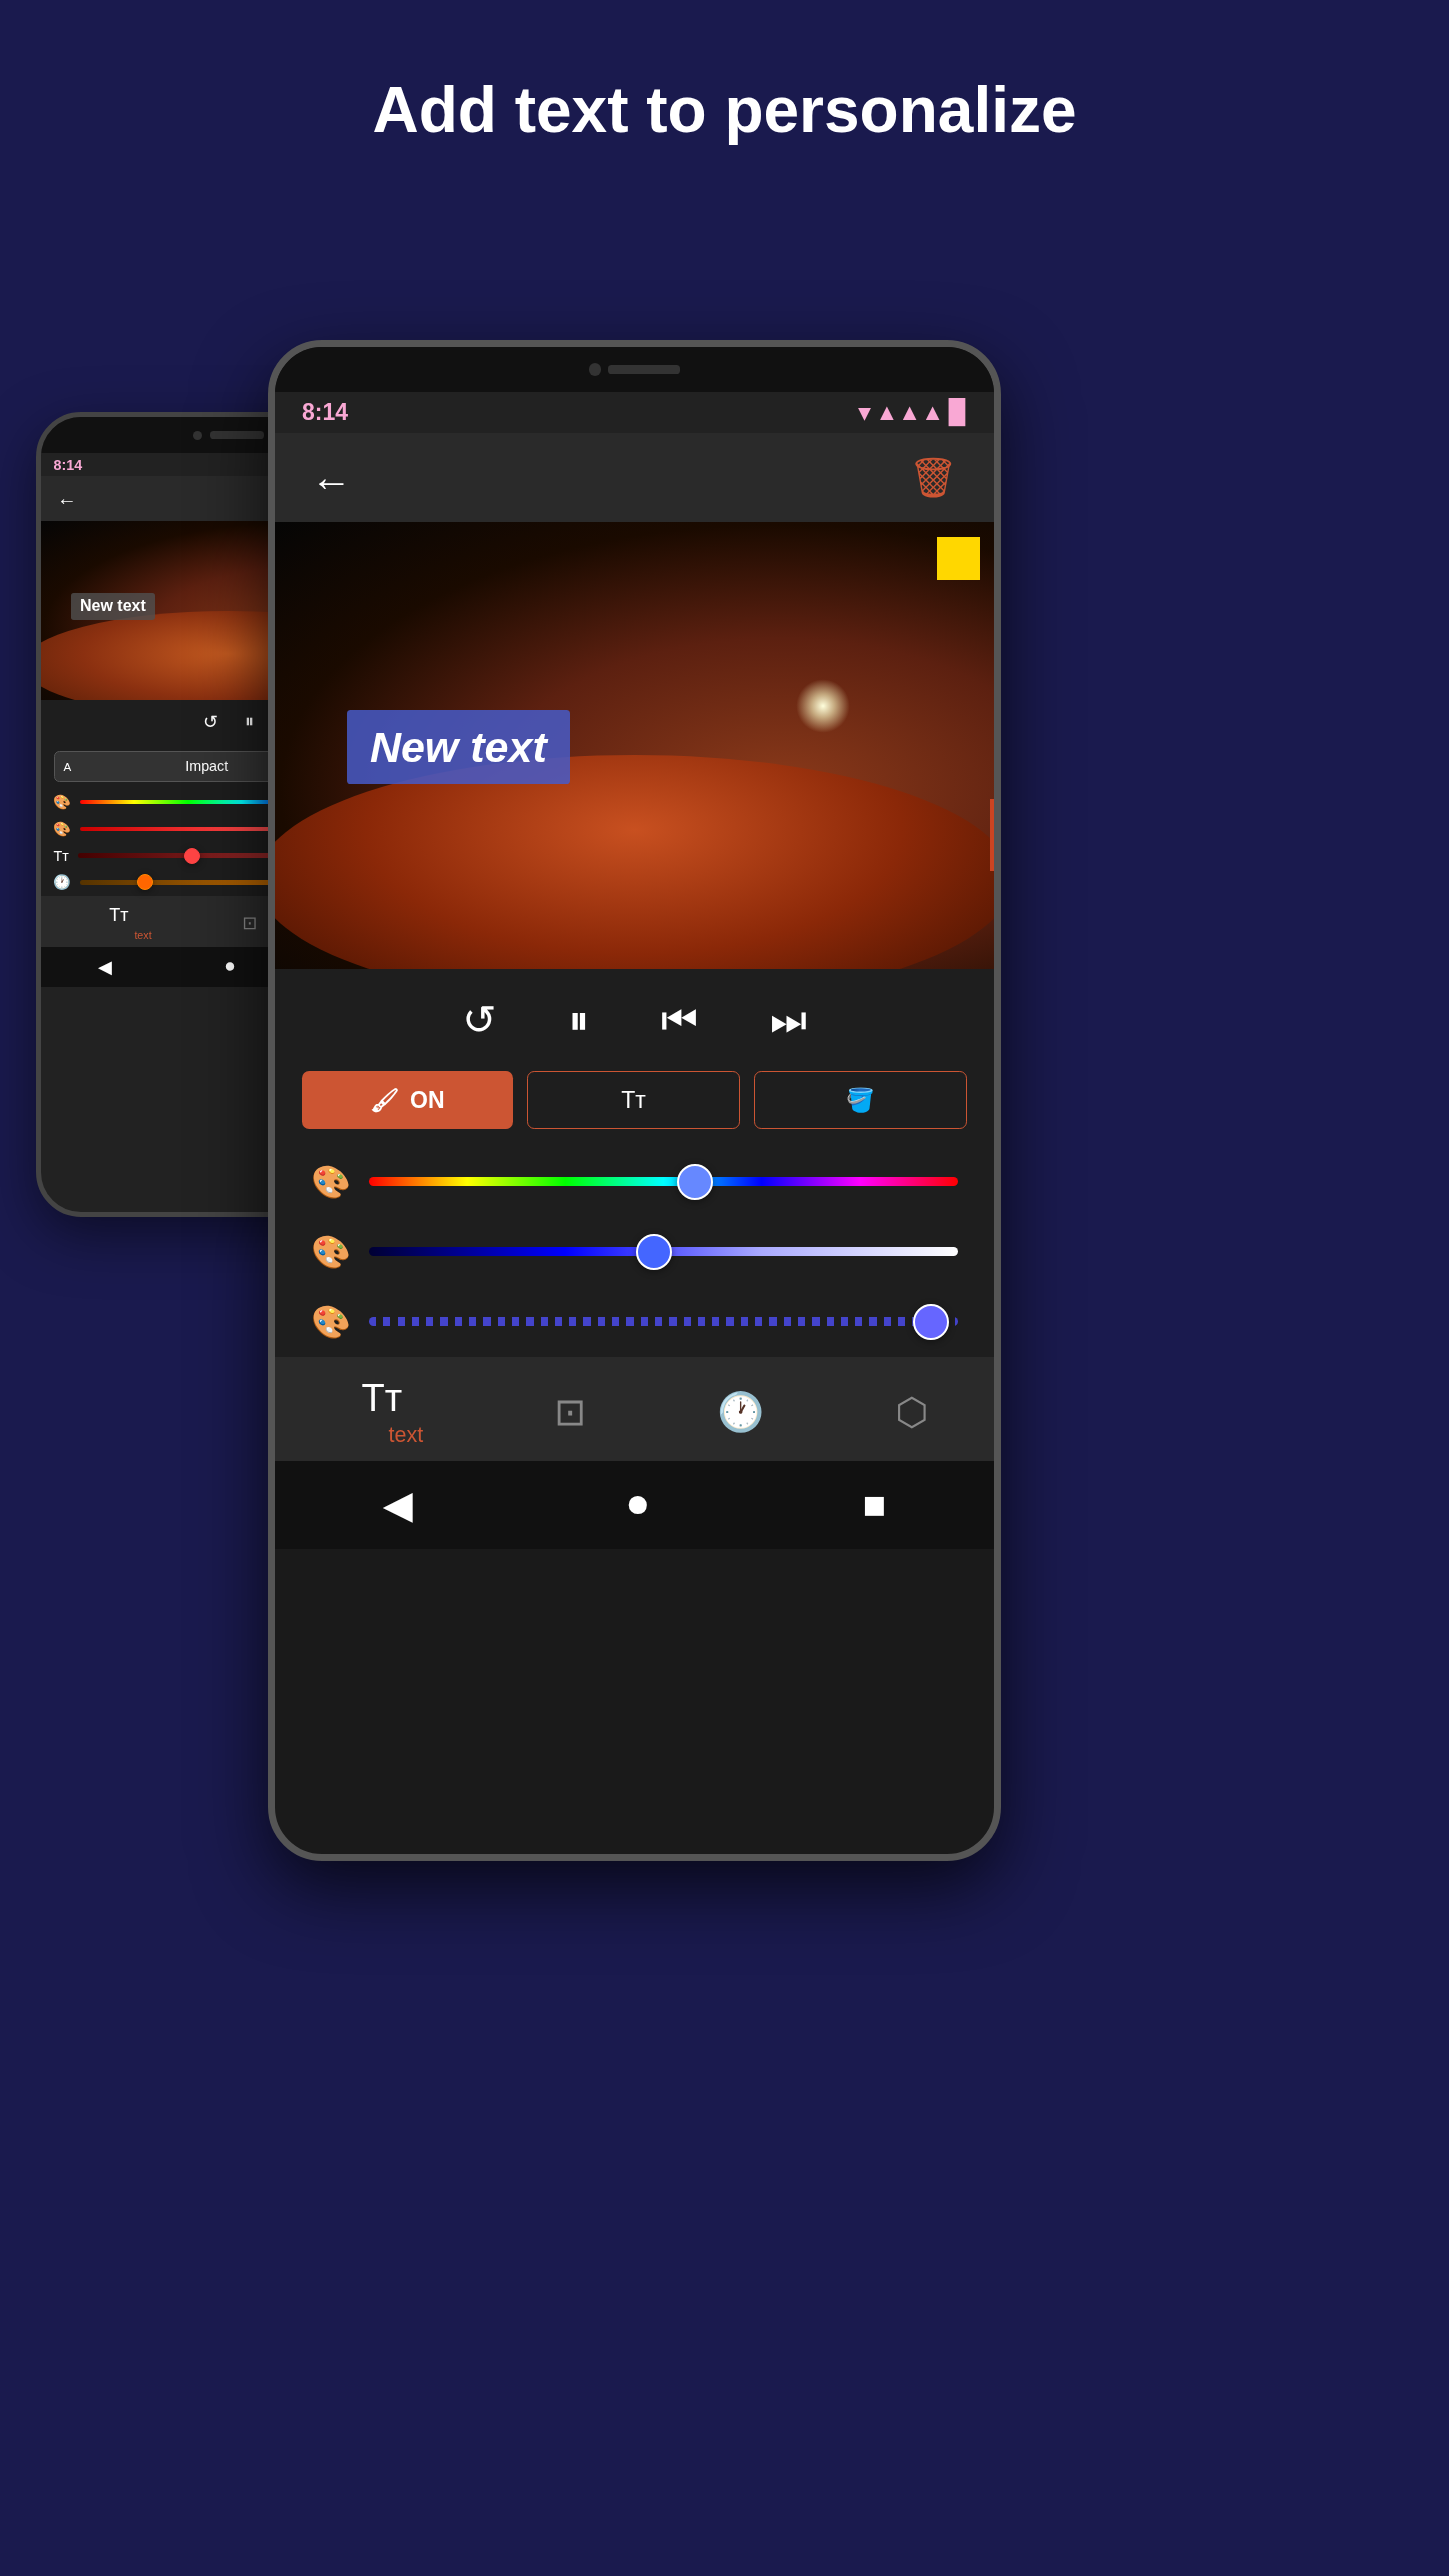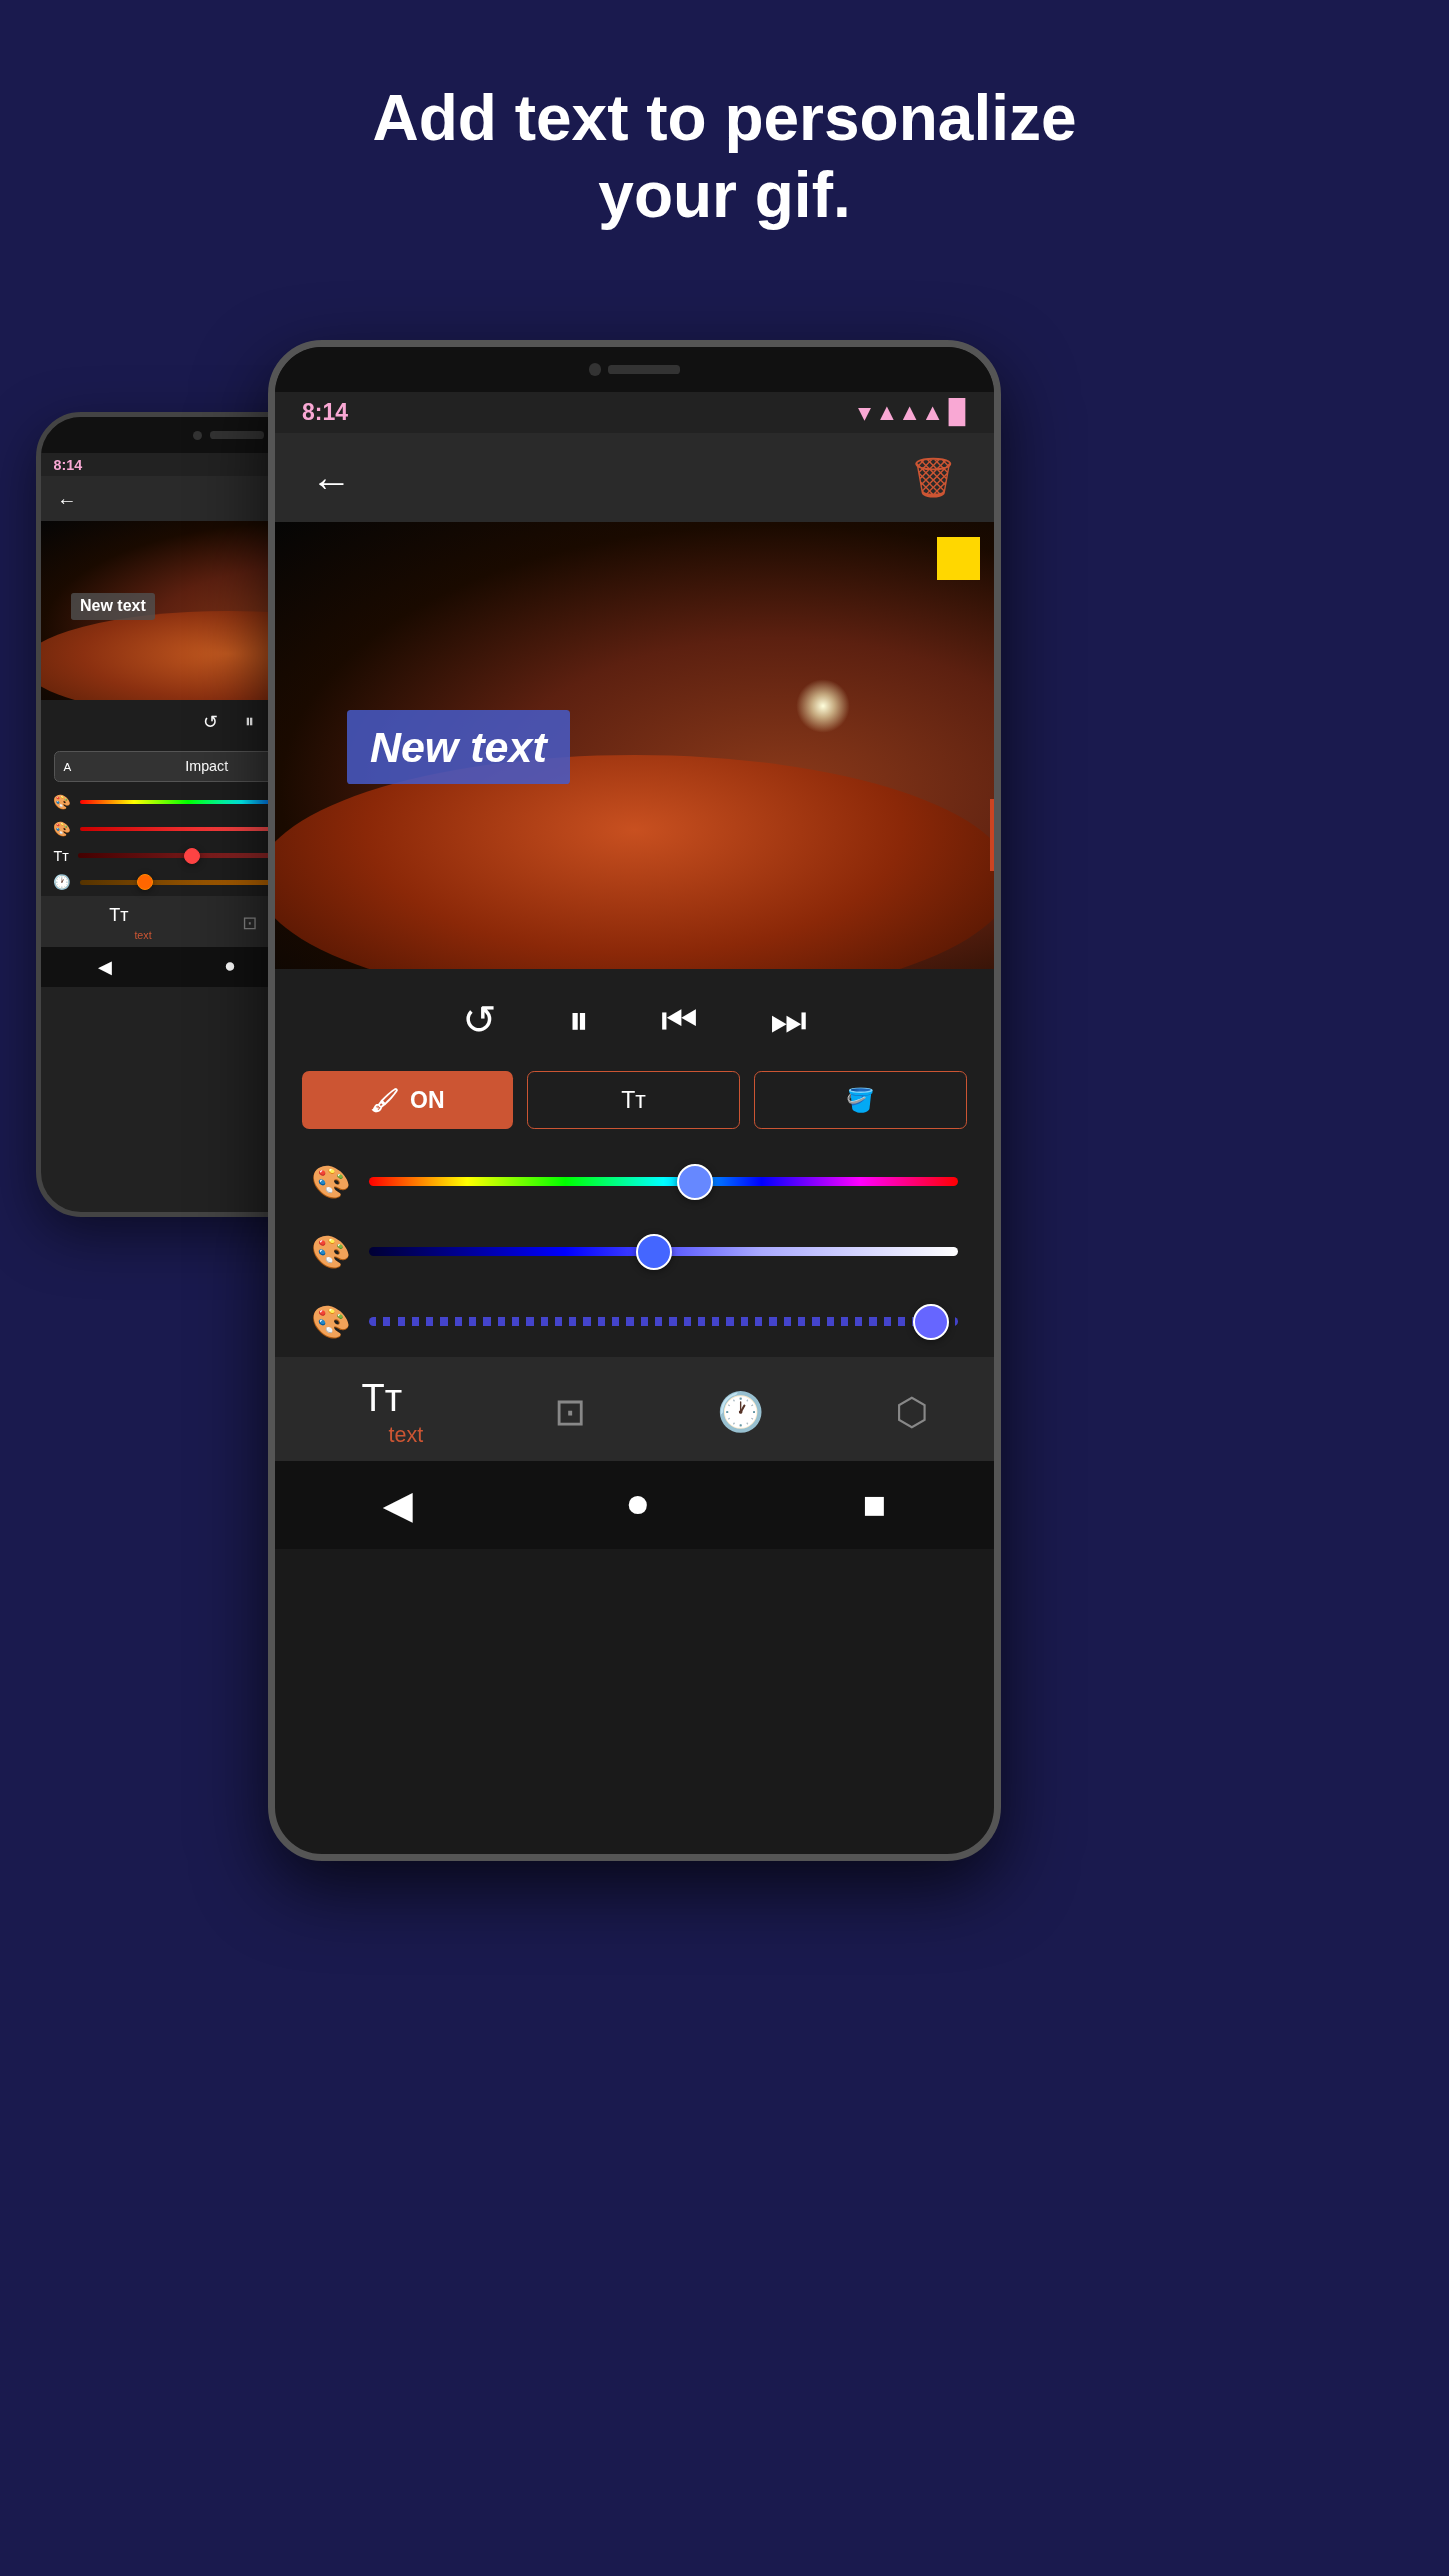--- a/index.html
+++ b/index.html
@@ -15,21 +15,21 @@
     
     .header-text {
       text-align: center;
       color: white;
       font-size: 64px;
       font-weight: 800;
       padding-top: 72px;
       line-height: 1.2;
       position: absolute;
       width: 100%;
-      top: 8px;
+      top: 0;
     }
 
     
     .phones-container {
       position: absolute;
       top: 340px;
       left: 0;
       width: 100%;
       height: 2147px;
     }
@@ -399,21 +399,20 @@
       background: #cc4422;
       border-radius: 0 3.6px 3.6px 0;
     }
   </style>
 </head>
 <body>
 
 <div style="position:absolute;top:0;width:100%;z-index:10;">
   <div class="header-text">
     <span>Add text to personalize</span><br>
-    <span>your gif.</span>
   </div>
 </div>
 
 <div class="phones-container">
 
   <div class="phone-back">
 
     <div class="phone-notch">
       <div class="camera-dot"></div>
       <div class="speaker"></div>

